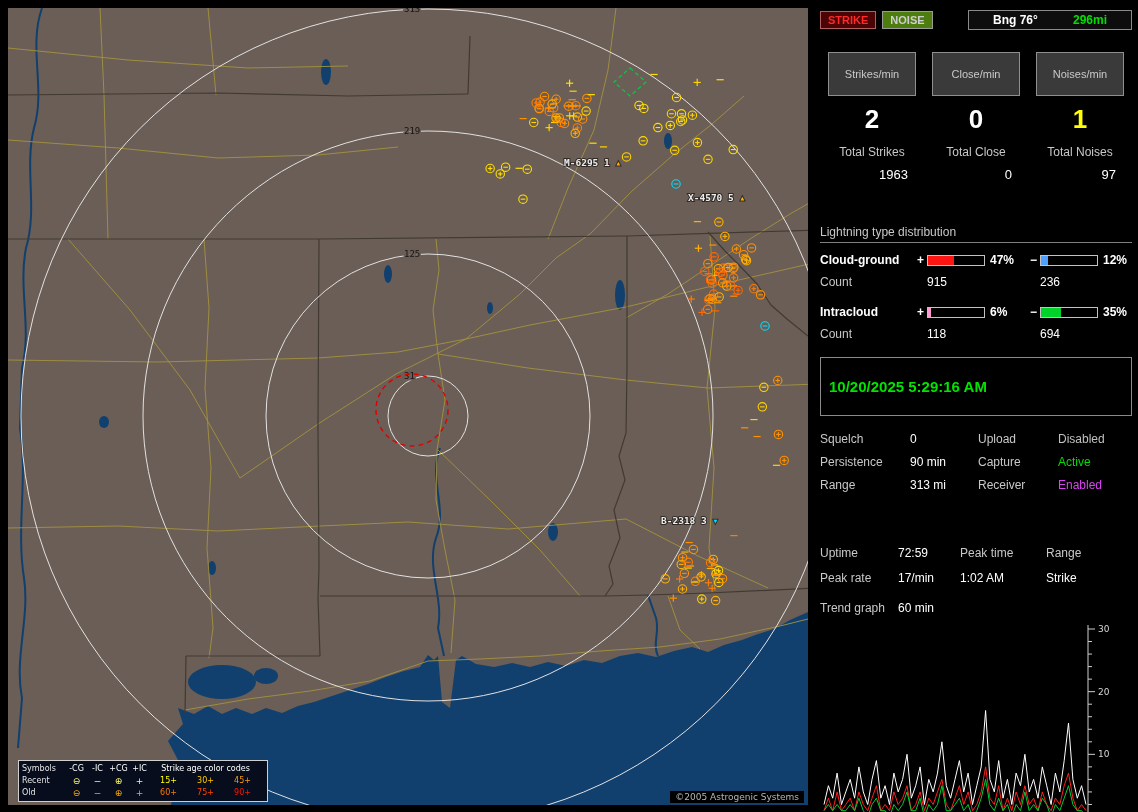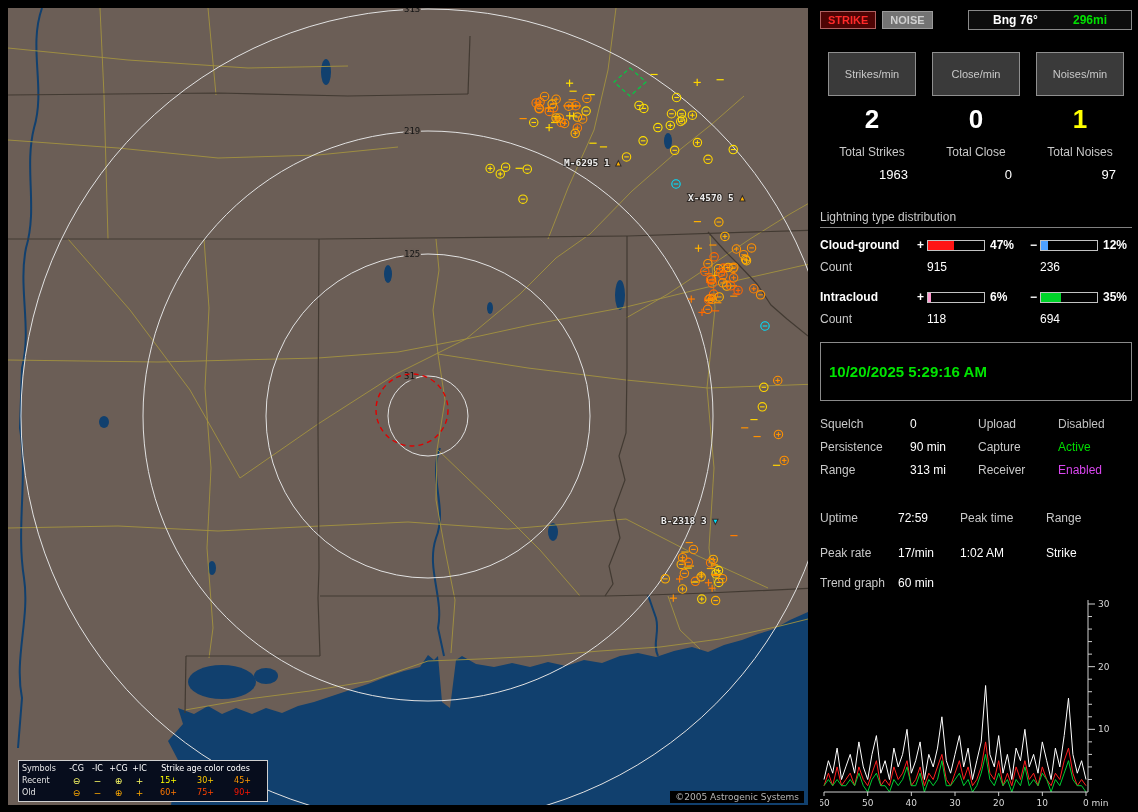--- a/index.html
+++ b/index.html
@@ -23,48 +23,48 @@
 .lg-age-head{grid-column:6/9;text-align:center;white-space:nowrap;color:#fff}
 .lg-col{text-align:center;color:#fff}
 .lg-sym{text-align:center;font-size:9px}
 .lg-age{text-align:center;font-weight:normal}
 .map-copyright{position:absolute;right:4px;bottom:2px;background:#000;color:#b5b5b5;font-size:9px;padding:1px 5px;font-family:"DejaVu Sans",sans-serif}
 
 .panel{position:absolute;left:820px;top:10px;width:312px;height:794px;color:#c8c8c8;font-size:12px}
 .toprow{display:flex;align-items:center}
 .btn{font-size:11px;font-weight:bold;padding:2px 7px;border:1px solid #9a9a9a;cursor:pointer;font-family:"Liberation Sans",sans-serif}
 .btn.strike{background:#4d0404;color:#ff2a2a;border-color:#b06060}
-.btn.noise{background:#737373;color:#cfcfcf;margin-left:6px}
+.btn.noise{background:#4d7c0f;color:#cfcfcf;margin-left:6px}
 .bng-box{margin-left:auto;width:164px;display:flex;justify-content:space-between;align-items:center;border:1px solid #8a8a8a;background:#0d0d0d;padding:2px 24px}
 .bng-label{color:#fff;font-weight:bold}
 .bng-dist{color:#00e000;font-weight:bold}
 .rates{display:flex;margin-top:22px}
 .rate-col{width:104px;display:flex;flex-direction:column;align-items:center}
 .rate-btn{width:88px;text-align:center;background:#3a3a3a;color:#c9c9c9;border:1px solid #8f8f8f;font-size:11px;padding:15px 0;cursor:pointer}
 .rate-val{font-size:26px;font-weight:bold;margin-top:8px;color:#fff}
 .totals{display:flex;margin-top:10px}
 .tot-col{width:104px;text-align:center}
 .tot-label{font-size:12px;color:#c8c8c8}
 .tot-val{margin-top:8px;color:#fff;font-size:13px;text-align:right;padding-right:16px}
-.dist-title{margin-top:28px;padding-bottom:3px;border-bottom:1px solid #808080;color:#c8c8c8}
+.dist-title{margin-top:43px;padding-bottom:3px;border-bottom:1px solid #808080;color:#c8c8c8}
 .dist-row,.count-row{display:grid;grid-template-columns:94px 13px 58px 42px 13px 58px 32px;align-items:center}
 .dist-row{margin-top:10px}
 .count-row{margin-top:8px}
 .dlabel{color:#fff;font-weight:bold}
 .sign{color:#fff;font-weight:bold;text-align:center}
 .bar{height:11px;border:1px solid #c2c2c2;background:#000;overflow:hidden}
 .bar .fill{display:block;height:100%}
 .pct{color:#fff;font-weight:bold;padding-left:5px}
 .clabel{color:#c8c8c8}
 .cval{color:#fff}
 .datetime-box{margin-top:16px;border:1px solid #8a8a8a;padding:20px 8px;color:#00e400;font-weight:bold;font-size:15px}
 .status-grid{display:grid;grid-template-columns:90px 68px 80px 70px;row-gap:9px;margin-top:16px}
 .lab{color:#c8c8c8}
 .val{color:#fff}
-.session-grid{display:grid;grid-template-columns:78px 62px 86px 66px;row-gap:21px;margin-top:34px}
+.session-grid{display:grid;grid-template-columns:78px 62px 86px 66px;row-gap:11px;margin-top:54px}
 .trend-row{margin-top:16px;display:flex}
 .trend-row .lab{width:78px}
 #trend-svg{margin-top:6px}
 .axis{stroke:#cfcfcf;stroke-width:1}
 .axis-label{fill:#d8d8d8;font-size:9px;font-family:"DejaVu Sans",sans-serif}
 </style>
 </head>
 <body>
 
 <div class="map-area">

